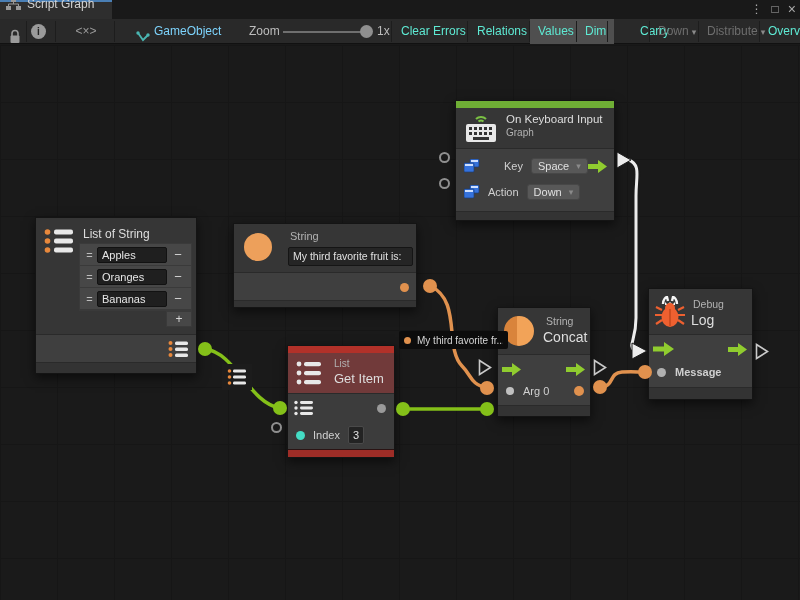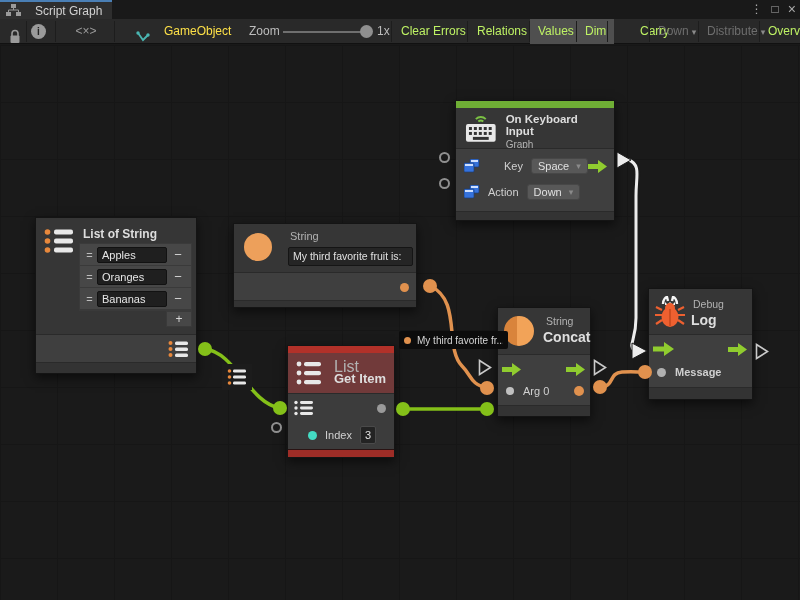--- a/index.html
+++ b/index.html
@@ -3,52 +3,52 @@
 <meta charset="utf-8">
 <style>
   * { margin:0; padding:0; box-sizing:border-box; }
   html,body { width:800px; height:600px; overflow:hidden; background:#191919;
     font-family:"Liberation Sans", sans-serif; -webkit-font-smoothing:antialiased; }
   .abs { position:absolute; }
 
   
   #tabbar { position:absolute; left:0; top:0; width:800px; height:19px; background:#191919; }
   #tab { position:absolute; left:0; top:0; width:112px; height:19px; background:#2e2e2e;
-    border-top:2px solid var(--c-tab-accent,#4a7fb5); display:flex; align-items:center; gap:14px; padding:8px 6px; }
+    border-top:2px solid var(--c-tab-accent,#4a7fb5); display:flex; align-items:flex-end; gap:6px; padding:8px 6px; }
   #tab .tab-title { font-size:12px; color:#d2d2d2; white-space:nowrap; }
   #win-controls { position:absolute; right:4px; top:0; height:19px; display:flex; align-items:center; gap:9px; }
   #win-controls span { color:#aaa; font-size:12px; line-height:19px; cursor:default; }
 
   
   #toolbar { position:absolute; left:0; top:19px; width:800px; height:25px; background:#292929;
     border-bottom:1px solid #111; color:#c2c2c2; font-size:12px; }
   .tb { position:absolute; top:0; height:25px; line-height:24px; white-space:nowrap; }
   .tb-sep { position:absolute; top:2px; width:1px; height:21px; background:#1d1d1d; }
-  .tb-btn { padding:0 8px; color:#bef264; }
+  .tb-btn { padding:0 8px; color:#5eead4; }
   .tb-btn.active { background:#4f4f4f; }
   .tb-btn.disabled { color:#6e6e6e; }
   .caret { font-size:9px; color:#8a8a8a; margin-left:3px; }
   #zoom-track { position:absolute; left:283px; top:12px; width:86px; height:2px; background:#6f6f6f; }
   #zoom-handle { position:absolute; left:360px; top:6px; width:13px; height:13px; border-radius:50%; background:#8f8f8f; }
   #info-icon { position:absolute; left:31px; top:5px; width:15px; height:15px; border-radius:50%;
     background:#9a9a9a; color:#222; font-weight:bold; font-size:10px; text-align:center; line-height:15px; }
   #code-icon { position:absolute; left:60px; top:0; width:52px; text-align:center; color:#9a9a9a; }
 
   
   #canvas { position:absolute; left:0; top:45px; width:800px; height:555px; background:#1a1a1a;
     background-image:linear-gradient(#161616 1px, transparent 1px),
                      linear-gradient(90deg,#161616 1px, transparent 1px);
     background-size:57px 57px; }
 
   
   .node { position:absolute; border:1px solid #141414; box-shadow:0 4px 10px rgba(0,0,0,.55); z-index:10; }
   .n-head { background:#363636; position:relative; }
   .n-body { background:#3f3f3f; border-top:1px solid #2a2a2a; position:relative; }
   .n-foot { background:#333; border-top:1px solid #2a2a2a; }
-  .n-title { color:#dedede;font-weight:bold; }
+  .n-title { color:#dedede; }
   .n-sub { color:#b2b2b2; }
   .row { display:flex; align-items:center; position:relative; }
   .plabel { color:#d0d0d0; font-size:11px; }
   .dot { border-radius:50%; flex:none; }
   .dropdown { background:#585858; border:1px solid #474747; border-radius:3px; color:#e0e0e0;
     font-size:11px; padding:1px 6px; display:inline-flex; align-items:center; gap:4px; }
   .valbox { background:#232323; border:1px solid #4a4a4a; border-radius:2px; color:#e2e2e2;
     font-size:11px; padding:0 4px; }
   .flow-arrow { flex:none; }
 
@@ -101,21 +101,21 @@
   <div id="info-icon">i</div>
   <div class="tb-sep" style="left:55px"></div>
   <div id="code-icon" class="tb">&lt;×&gt;</div>
   <div class="tb-sep" style="left:114px"></div>
 
   <svg class="tb" style="left:136px; top:6px;" width="14" height="13" viewBox="0 0 14 13">
     <path d="M2 2 L7 9 L12 4" stroke="var(--c-teal-icon,#4ab6b2)" stroke-width="1.8" fill="none"></path>
     <circle cx="2" cy="2" r="1.7" fill="var(--c-teal-icon,#4ab6b2)"></circle>
     <circle cx="12" cy="4" r="1.7" fill="var(--c-teal-icon,#4ab6b2)"></circle>
   </svg>
-  <span class="tb" style="left:164px; color:#fde047">GameObject</span>
+  <span class="tb" style="left:154px; color:#7dd3fc">GameObject</span>
 
   <span class="tb" style="left:249px; color:#bdbdbd">Zoom</span>
   <div id="zoom-track"></div>
   <div id="zoom-handle"></div>
   <span class="tb" style="left:377px; color:#bdbdbd">1x</span>
   <div class="tb-sep" style="left:391px"></div>
 
   <span class="tb tb-btn" style="left:393px">Clear Errors</span>
   <div class="tb-sep" style="left:467px"></div>
   <span class="tb tb-btn" style="left:469px">Relations</span>
@@ -276,42 +276,42 @@
           </g>
         <g fill="#e8e8e8">
             <circle cx="3" cy="13" r="2.4"></circle>
             <rect x="8" y="11" width="17" height="4.2" rx="2"></rect>
           </g>
         <g fill="#e8e8e8">
             <circle cx="3" cy="22" r="2.4"></circle>
             <rect x="8" y="20" width="17" height="4.2" rx="2"></rect>
           </g>
       </svg>
-      <div class="n-sub abs" style="left:46px; top:5px; font-size:16px;">List</div>
+      <div class="n-sub abs" style="left:46px; top:5px; font-size:10px;">List</div>
       <div class="n-title abs" style="left:46px; top:18px; font-size:13px;">Get Item</div>
     </div>
     <div class="n-body" style="height:56px; background:#3c3c3c;">
       <div class="row" style="height:28px; padding:0 8px 0 6px;">
         <svg width="20" height="16" viewBox="0 0 20 16">
           <g fill="#e8e8e8">
               <circle cx="2" cy="2.5" r="1.7"></circle>
               <rect x="6" y="1" width="13" height="3" rx="1.4"></rect>
             </g>
           <g fill="#e8e8e8">
               <circle cx="2" cy="8" r="1.7"></circle>
               <rect x="6" y="6.5" width="13" height="3" rx="1.4"></rect>
             </g>
           <g fill="#e8e8e8">
               <circle cx="2" cy="13.5" r="1.7"></circle>
               <rect x="6" y="12" width="13" height="3" rx="1.4"></rect>
             </g>
         </svg>
         <div class="dot" style="margin-left:auto; width:9px; height:9px; background:#9a9a9a;"></div>
       </div>
-      <div class="row" style="height:26px; padding:0 20px;align-items:center;">
+      <div class="row" style="height:26px; padding:0 8px;align-items:center;">
         <div class="dot" style="width:9px; height:9px; background:var(--c-cyan-port,#44dcc4);"></div>
         <span class="plabel" style="margin-left:8px">Index</span>
         <span class="valbox" style="margin-left:8px; height:18px; line-height:16px;">3</span>
       </div>
     </div>
     <div style="height:8px; background:var(--c-error-red-dark,#9e2d27); border-top:1px solid #2a1313;"></div>
   </div>
 
   <div class="node" style="left:497px; top:262px; width:94px;">
     <div class="n-head" style="height:46px;">

